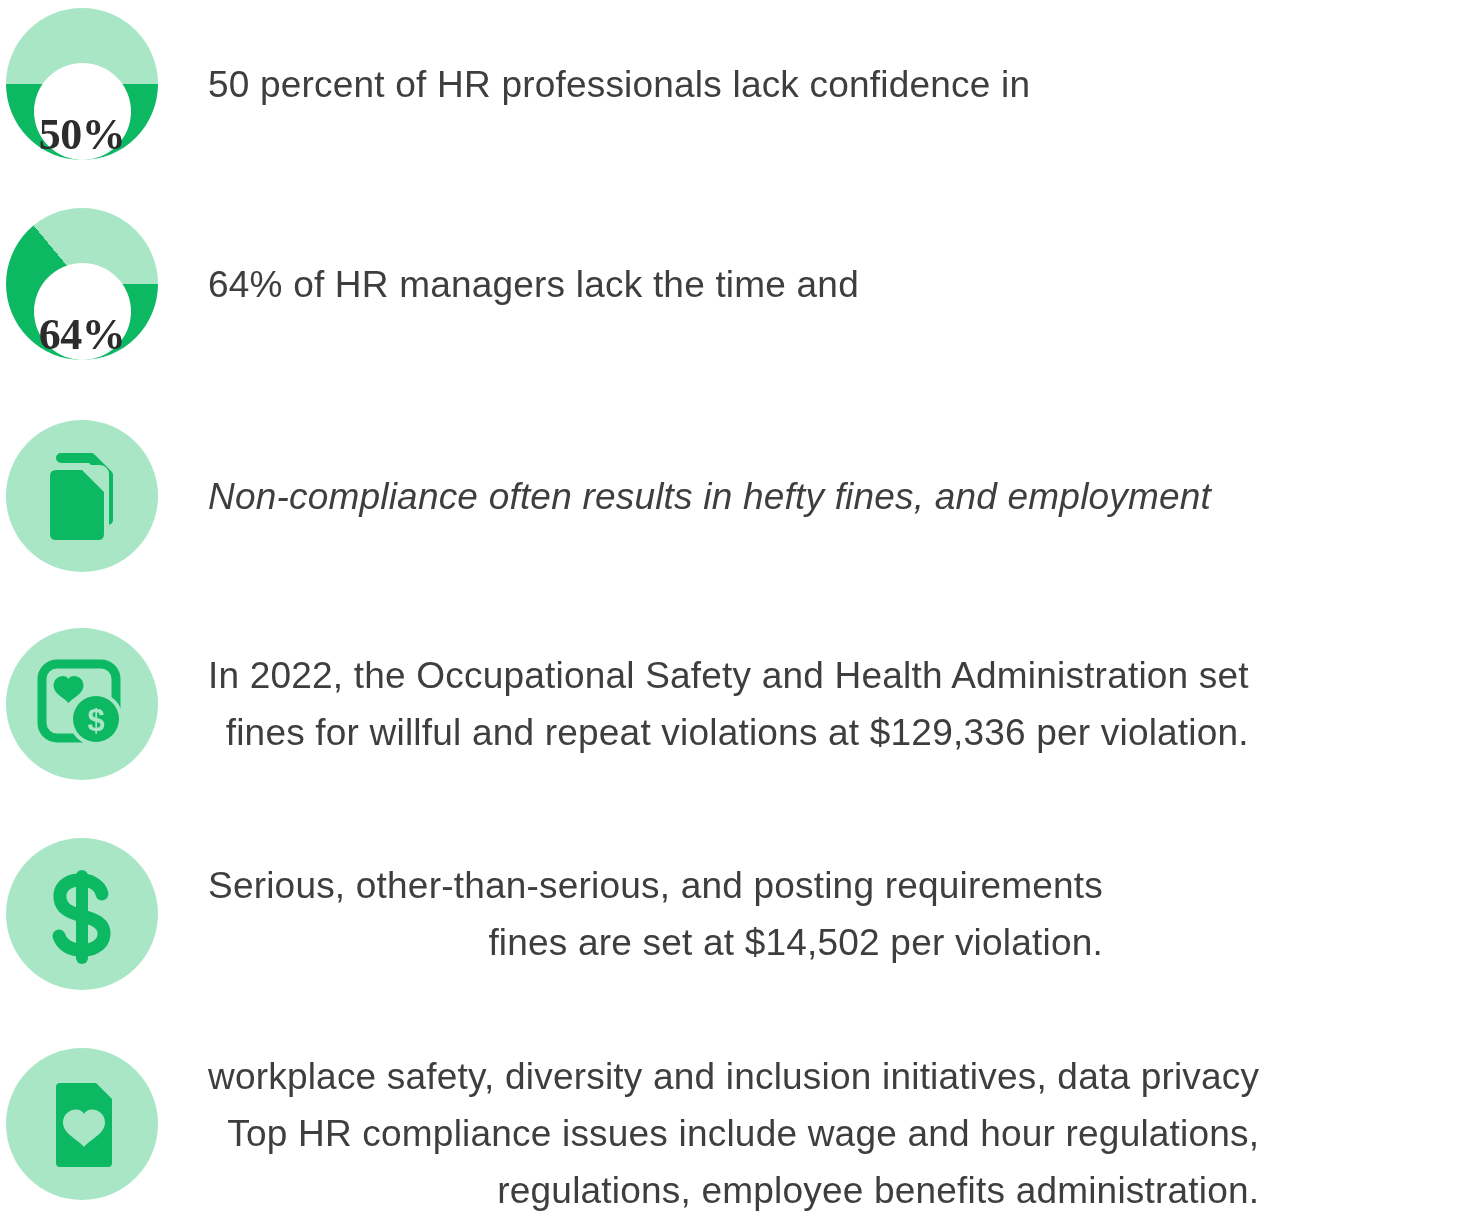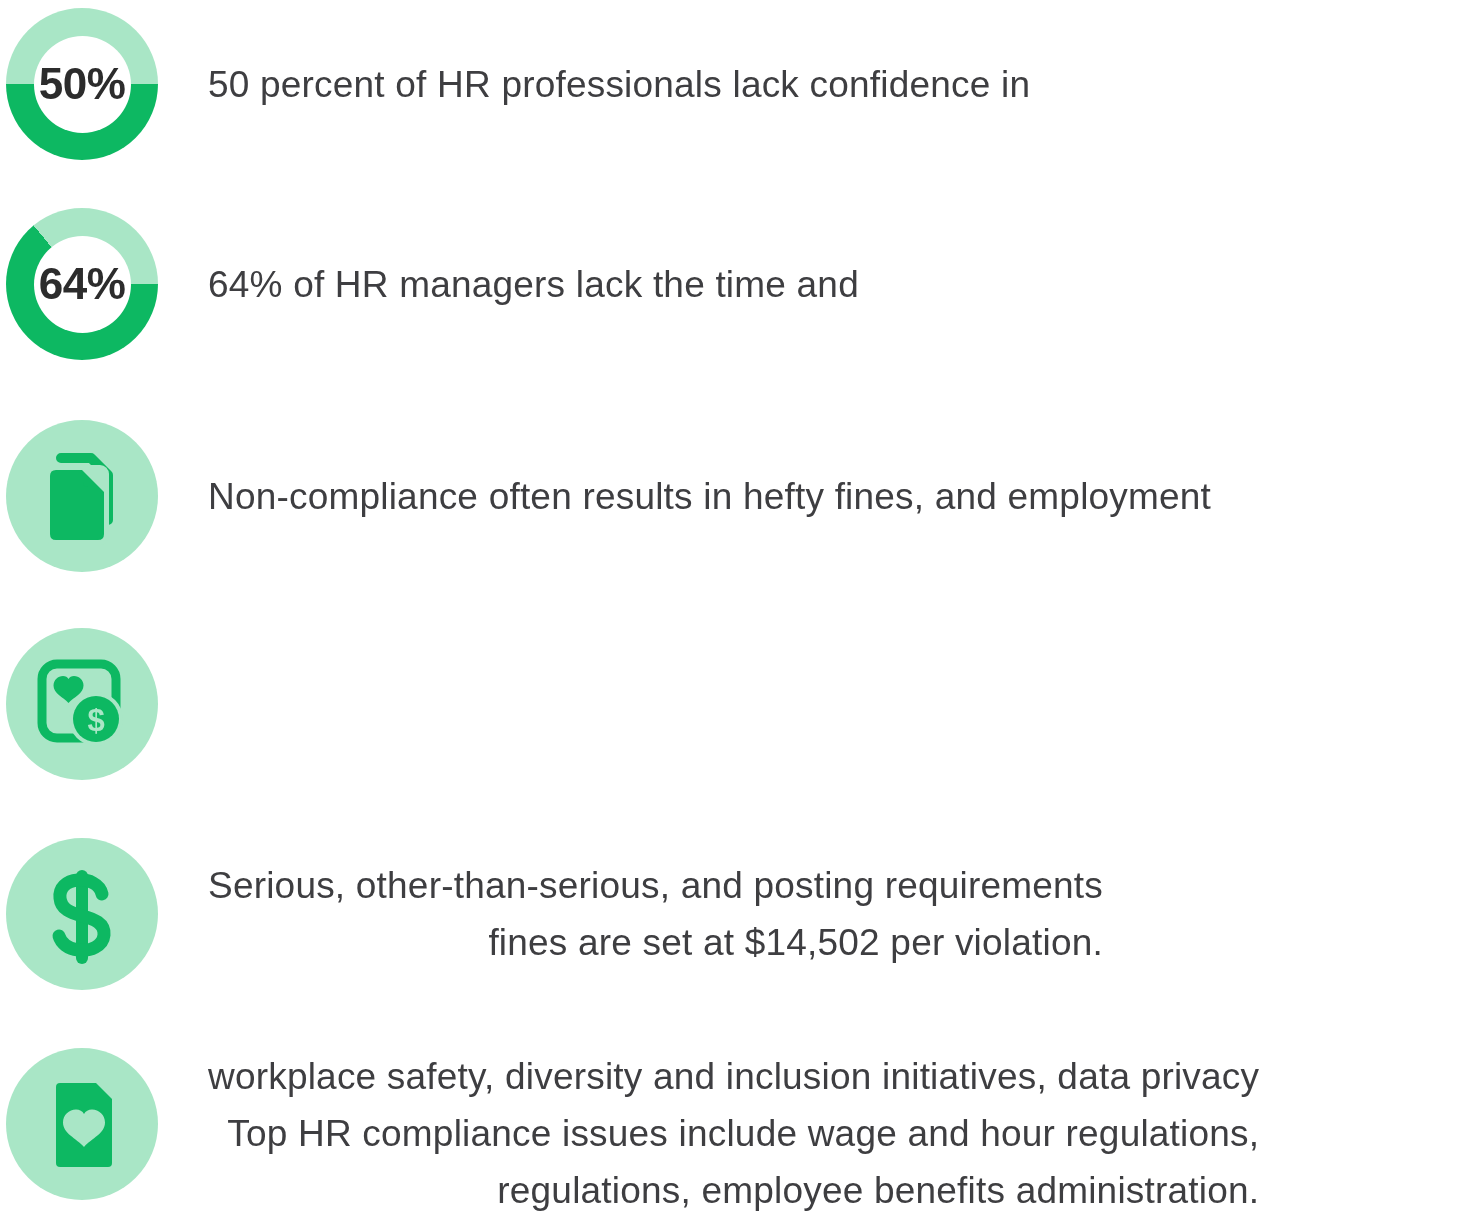--- a/index.html
+++ b/index.html
@@ -15,33 +15,33 @@
     background:var(--background,#ffffff);
     overflow:hidden;
   }
   .row{
     display:flex;
     align-items:center;
     gap:50px;
   }
   .row:nth-child(1){margin-bottom:48px;}
   .row:nth-child(2){margin-bottom:60px;}
-  .row:nth-child(3){margin-bottom:56px;}
+  .row:nth-child(3){margin-bottom:56px;font-style:italic;}
   .row:nth-child(4){margin-bottom:58px;}
   .row:nth-child(5){margin-bottom:58px;}
   .row:nth-child(6){align-items:flex-start;}
   .icon-wrap{
     position:relative;
     width:152px;height:152px;
     flex:0 0 152px;
     border-radius:50%;
   }
   .circle-bg{background:var(--mint,#a9e6c6);}
   .donut{
-    display:flex;align-items:center;justify-content:center;
+    display:flex;align-items:flex-end;justify-content:center;font-family:Liberation Serif, serif;
   }
   .donut::before{
     content:"";
     position:absolute;
     width:97px;height:97px;
     border-radius:50%;
     background:var(--background,#ffffff);
   }
   .donut-label{
     position:relative;
@@ -106,20 +106,24 @@
   <div class="row">
     <div class="icon-wrap circle-bg">
       <svg class="icon-svg" viewBox="0 0 152 152" aria-hidden="true">
         <rect x="36" y="36" width="74" height="74" rx="15" fill="none" stroke="var(--green,#0db862)" stroke-width="9"></rect>
         <path d="M62.5 75 C57 69 47.5 65.5 47.5 57.5 C47.5 52 52 48 57 48 C59.5 48 61.5 49.3 62.5 51 C63.5 49.3 65.5 48 68 48 C73 48 77.5 52 77.5 57.5 C77.5 65.5 68 69 62.5 75 Z" fill="var(--green,#0db862)"></path>
         <circle cx="90" cy="91" r="27" fill="var(--mint,#a9e6c6)"></circle>
         <circle cx="90" cy="91" r="23" fill="var(--green,#0db862)"></circle>
         <text class="coin-symbol" x="90" y="92" text-anchor="middle" dominant-baseline="central" fill="var(--mint,#a9e6c6)">$</text>
       </svg>
     </div>
+    <div class="stat-text">
+      <div>In 2022, the Occupational Safety and Health Administration set</div>
+      <div>fines for willful and repeat violations at $129,336 per violation.</div>
+    </div>
   </div>
 
   <div class="row">
     <div class="icon-wrap circle-bg">
       <svg class="icon-svg" viewBox="0 0 152 152" aria-hidden="true">
         <path d="M76 38 V120" fill="none" stroke="var(--green,#0db862)" stroke-width="12" stroke-linecap="round"></path>
         <path d="M96 56 C94 46 82 41 72 42 C60 43 53 50 54 60 C55 72 66 75 76 78 C88 81 99 85 98 97 C97 108 84 114 72 112 C62 111 55 105 53 98" fill="none" stroke="var(--green,#0db862)" stroke-width="13" stroke-linecap="round"></path>
       </svg>
     </div>
     <div class="stat-text">

